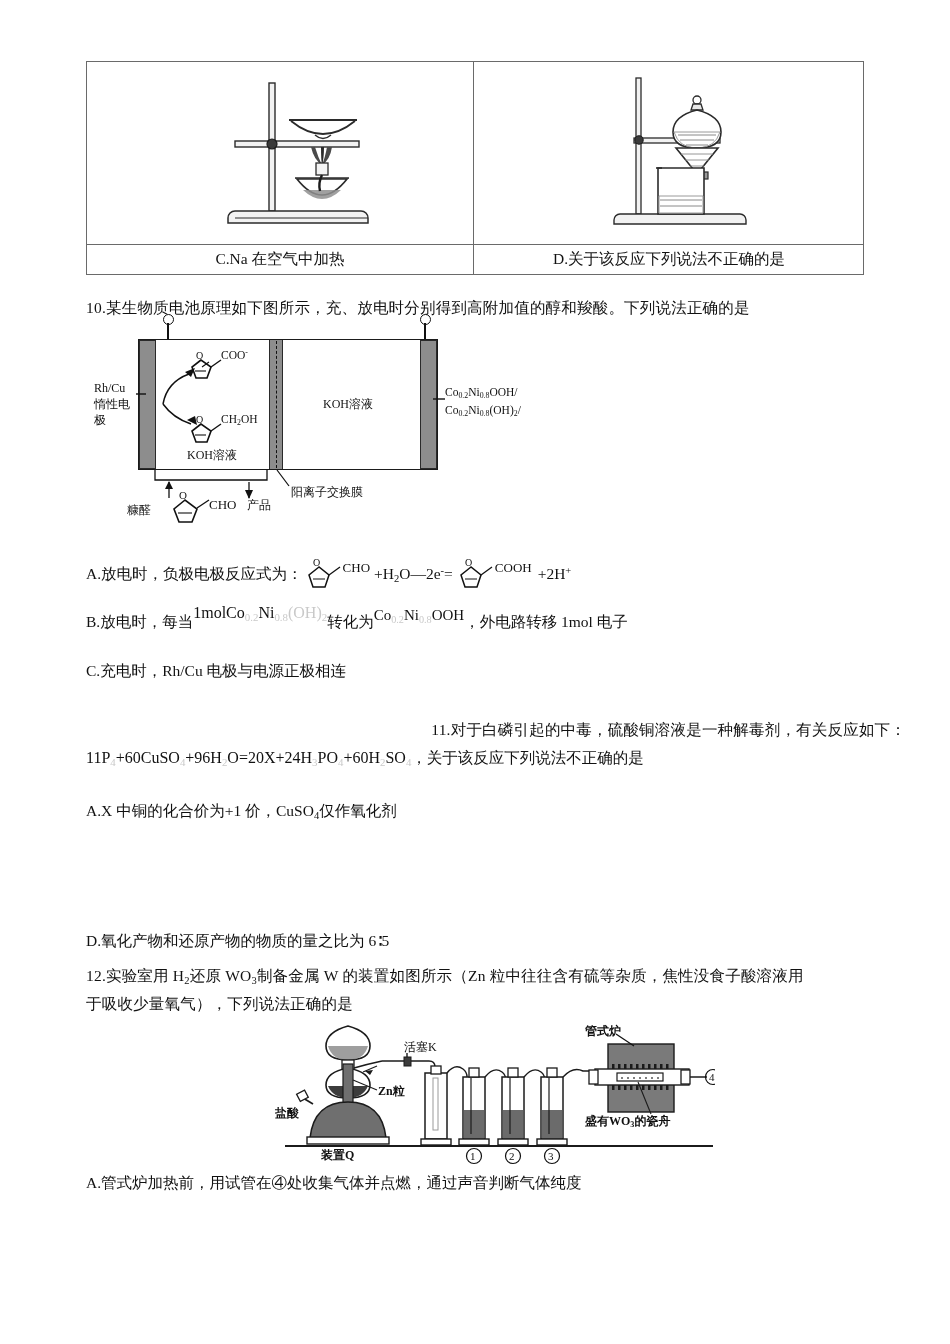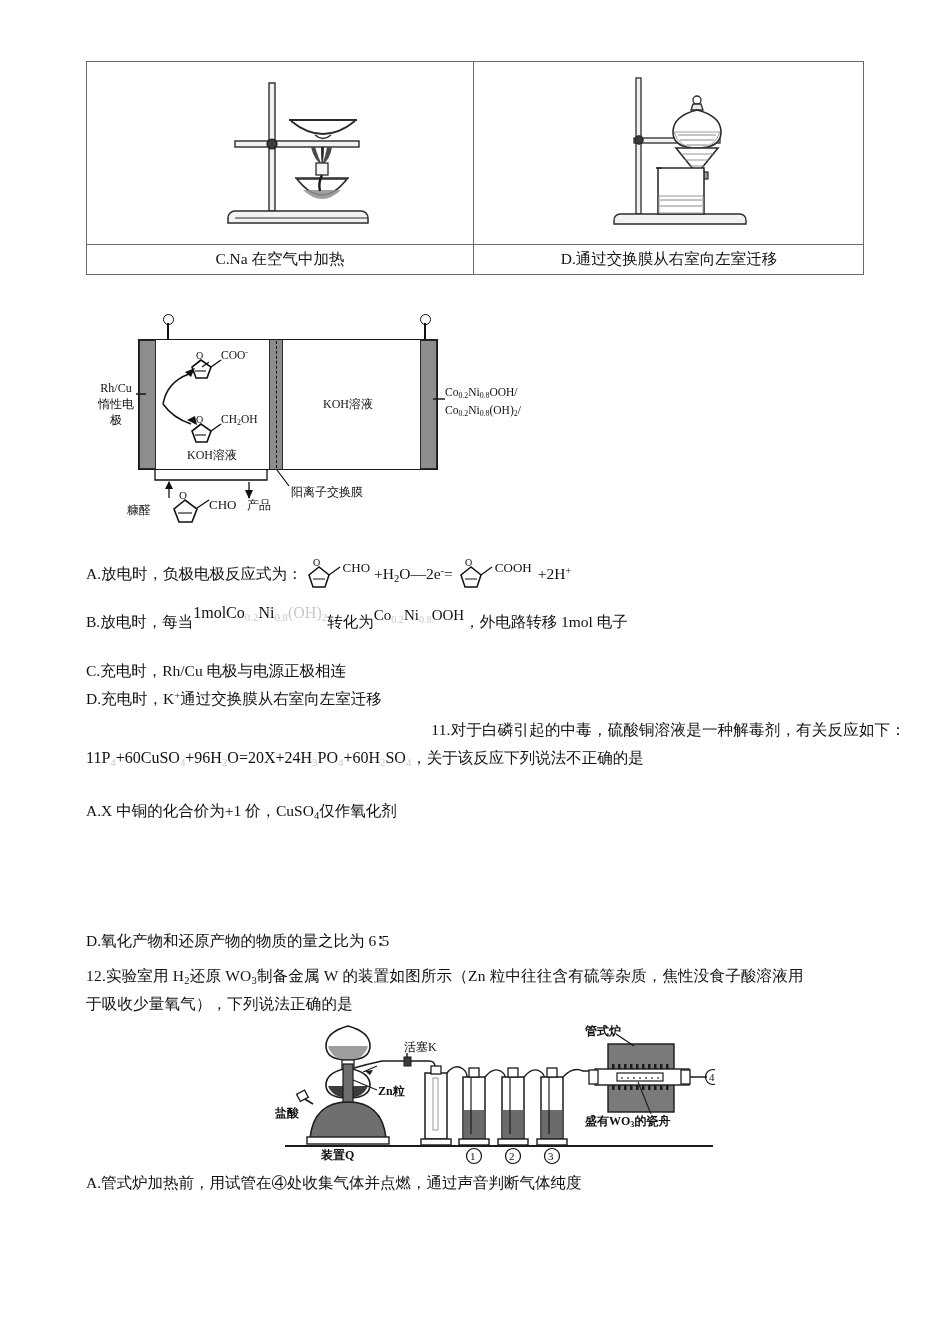--- a/index.html
+++ b/index.html
@@ -130,37 +130,40 @@
         <path d="M49 124 h44 v17 h-44 z" fill="none" stroke="#9a9a9a" stroke-width="1"></path>
         <g stroke="#8a8a8a" stroke-width="1">
           <line x1="50" y1="128" x2="92" y2="128"></line>
           <line x1="50" y1="134" x2="92" y2="134"></line>
         </g>
       </g>
     </svg>
   </div>
 
   <div class="cell-cap cap-left">C.Na 在空气中加热</div>
-  <div class="cell-cap cap-right">D.通过交换膜从右室向左室迁移</div>
-
+  <div class="cell-cap cap-right">D.关于该反应下列说法不正确的是</div>
+
+  <div class="q" style="left:86px;top:294px;width:790px;">
+    <span>10.</span><span>某生物质电池原理如下图所示，充、放电时分别得到高附加值的醇和羧酸。下列说法正确的是</span>
+  </div>
 
   <div class="cell-dia">
 
     <div class="term" style="left:68px;top:2px;"></div>
     <div class="termstem" style="left:72px;top:11px;height:16px;"></div>
     <div class="term" style="left:325px;top:2px;"></div>
     <div class="termstem" style="left:329px;top:11px;height:16px;"></div>
 
     <div class="cellbox" style="left:43px;top:27px;width:300px;height:131px;"></div>
     <div class="electrode" style="left:44px;top:28px;width:17px;height:129px;"></div>
     <div class="electrode" style="left:325px;top:28px;width:17px;height:129px;"></div>
     <div class="memb" style="left:174px;top:28px;width:14px;height:129px;"></div>
     <div class="membdash" style="left:181px;top:29px;height:127px;"></div>
 
-    <div class="lbl lbl-cn" style="left:-1px;top:68px;width:44px;text-align:center;line-height:1.35;">
+    <div class="lbl lbl-cn" style="left:-1px;top:68px;width:44px;text-align:left;line-height:1.35;">
       <span>Rh/Cu</span><br>
       <span>惰性电极</span>
     </div>
     <svg style="position:absolute;left:41px;top:80px;" width="10" height="4">
       <line x1="0" y1="2" x2="10" y2="2" stroke="#111" stroke-width="1.4"></line>
     </svg>
 
     <svg style="position:absolute;left:338px;top:85px;" width="12" height="4">
       <line x1="0" y1="2" x2="12" y2="2" stroke="#111" stroke-width="1.4"></line>
     </svg>
@@ -258,23 +261,20 @@
       <text x="10" y="8" font-family="Liberation Serif, serif" font-size="10" fill="#111">O</text>
     </svg></span><span style="position:relative;left:-38px;top:-7px;font-size:13px;">COOH</span><span style="position:relative;left:-32px;"><span>+2H</span><span class="sup">+</span></span>
   </div>
 
   <div class="opt" style="left:86px;top:608px;width:830px;">
     <span>B.放电时，每当</span><span class="mathfont" style="position:relative;top:-9px;font-size:16px;"><span>1molCo</span><span class="sub faded">0.2</span><span>Ni</span><span class="sub faded">0.8</span><span class="faded">(OH)</span><span class="sub faded">2</span></span><span>转化为</span><span class="mathfont" style="position:relative;top:-7px;font-size:15px;"><span>Co</span><span class="sub faded">0.2</span><span>Ni</span><span class="sub faded">0.8</span><span>OOH</span></span><span>，外电路转移 1mol 电子</span>
   </div>
 
   <div class="opt" style="left:86px;top:658px;">C.充电时，Rh/Cu 电极与电源正极相连</div>
 
-  <div class="opt" style="left:86px;top:686px;">
-    <span>D.充电时，K</span><span class="sup">+</span><span>通过交换膜从右室向左室迁移</span>
-  </div>
 
   <div class="q" style="left:86px;top:716px;width:820px;text-align:right;">
     <span>11.</span><span>对于白磷引起的中毒，硫酸铜溶液是一种解毒剂，有关反应如下：</span>
   </div>
 
   <div class="opt mathfont" style="left:86px;top:744px;width:840px;font-size:16px;">
     <span><span>11P</span><span class="sub faded">4</span><span>+60CuSO</span><span class="sub faded">4</span><span>+96H</span><span class="sub faded">2</span><span>O=20X+24H</span><span class="sub faded">3</span><span>PO</span><span class="sub faded">4</span><span>+60H</span><span class="sub faded">2</span><span>SO</span><span class="sub faded">4</span></span><span style="font-family:'Liberation Serif',serif;font-size:15.5px;">，关于该反应下列说法不正确的是</span>
   </div>
 
   <div class="opt" style="left:86px;top:798px;">

